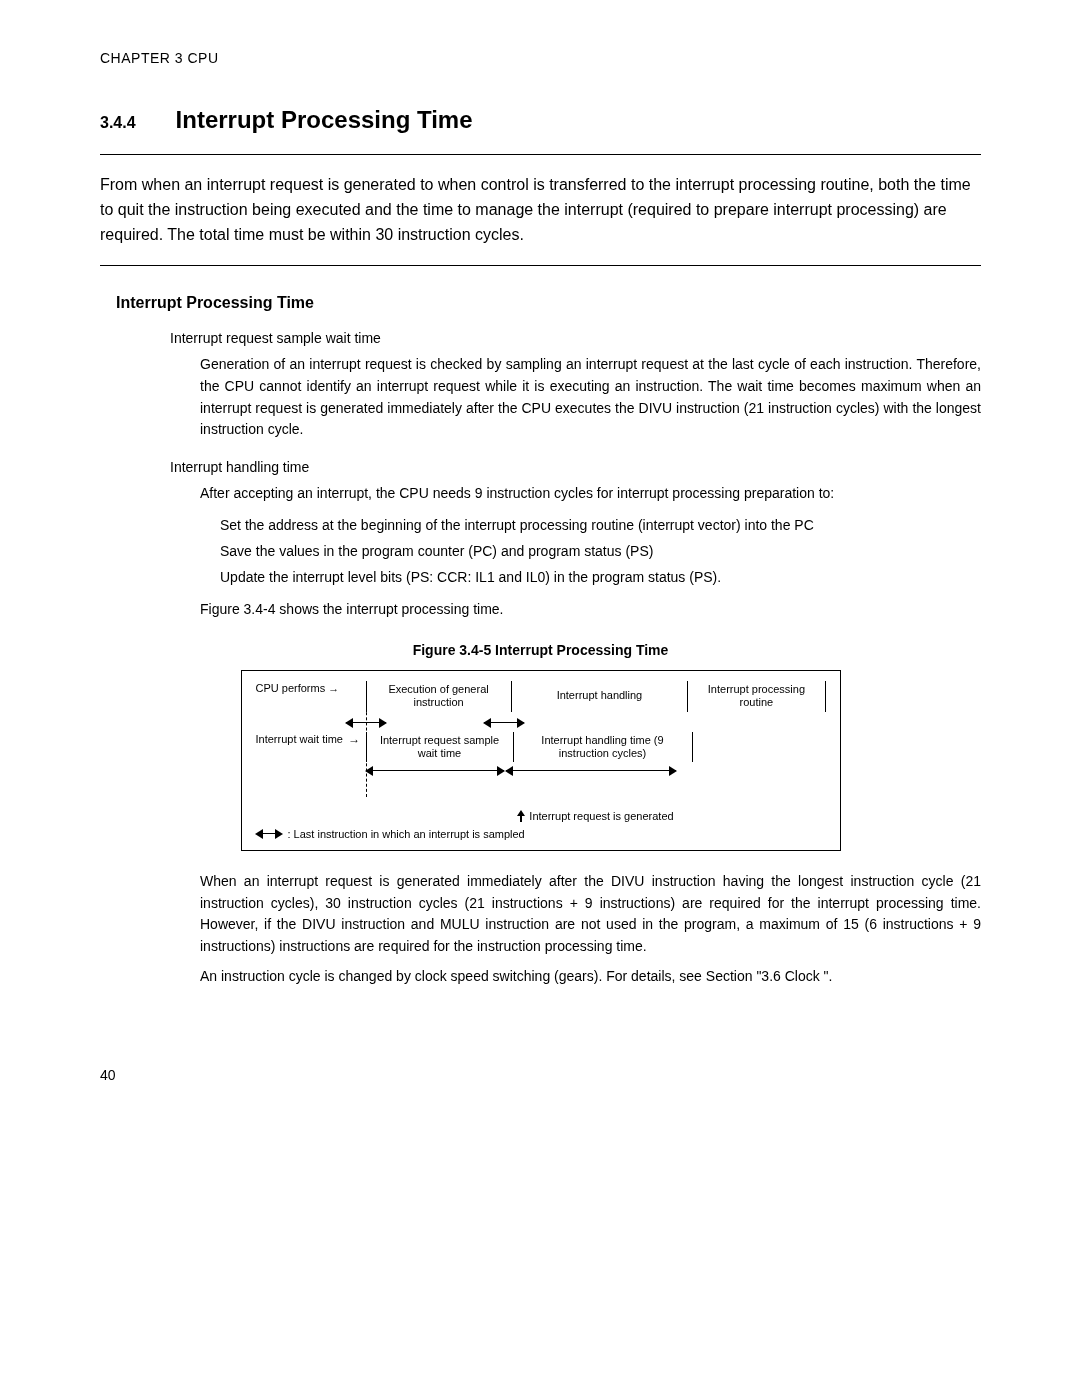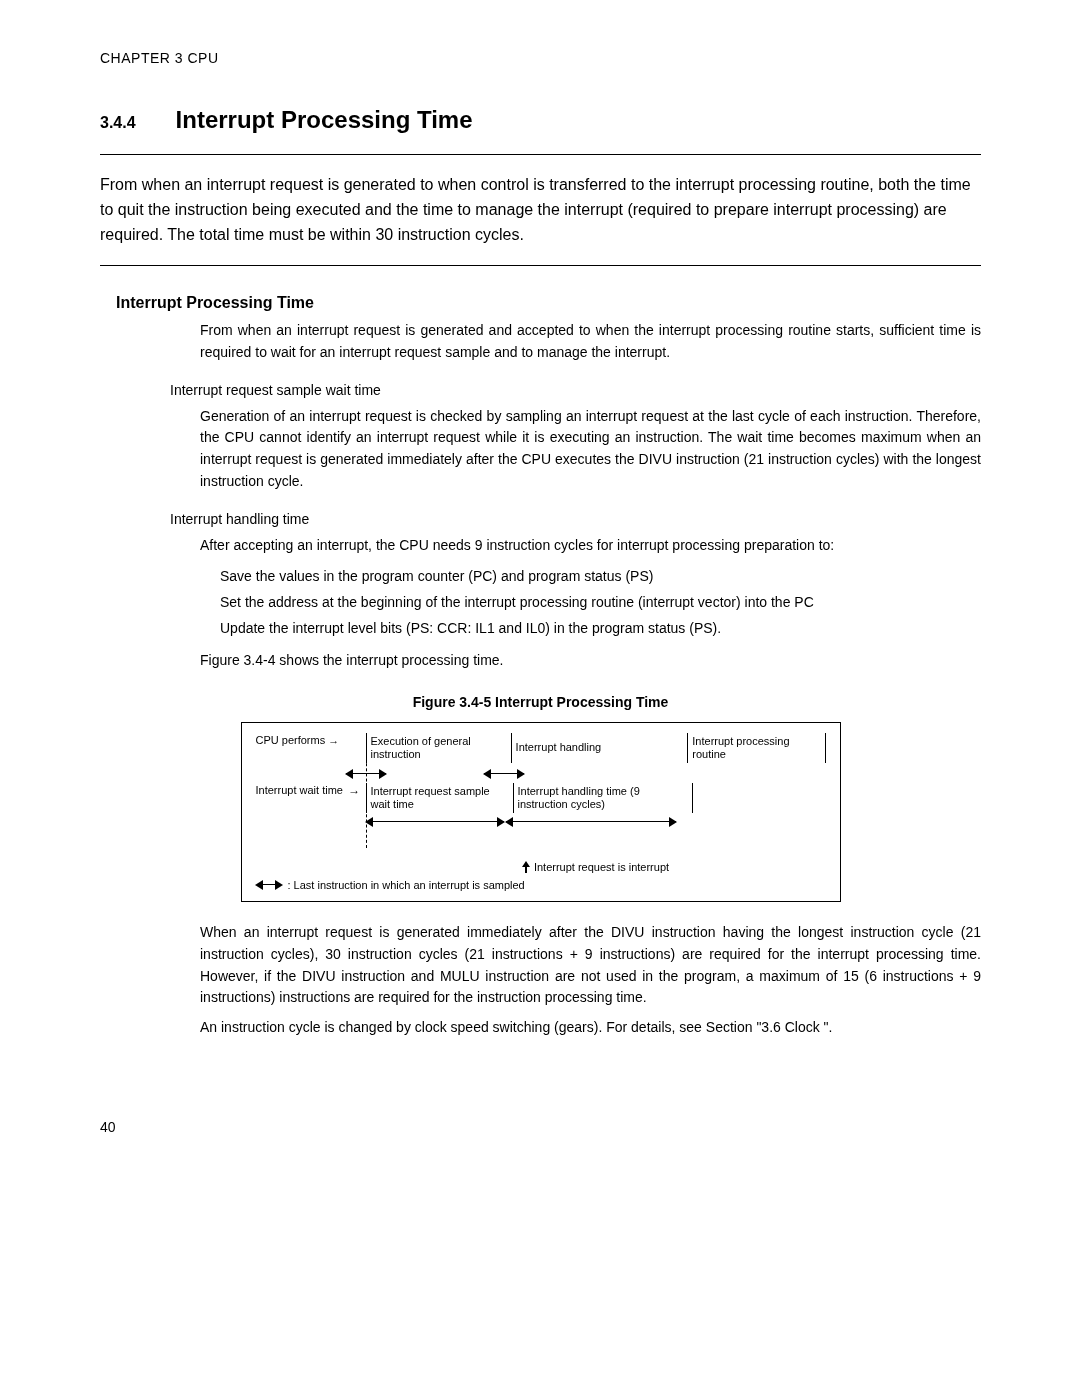--- a/index.html
+++ b/index.html
@@ -98,21 +98,21 @@
     line-height: 1.3;
   }
   .fig-segments {
     flex: 1;
     position: relative;
   }
   .seg-row-top {
     display: flex;
   }
   .seg-cell {
-    text-align: left;
+    text-align: center;
     font-size: 11px;
     line-height: 1.2;
     padding: 2px 4px;
     position: relative;
     border-left: 1px solid #000;
   }
   .seg-cell:last-child {
     border-right: 1px solid #000;
   }
   .dbl-arrow {
@@ -205,31 +205,30 @@
   </div>
 
   <hr class="hr">
 
   <div class="intro-block">From when an interrupt request is generated to when control is transferred to the interrupt processing routine, both the time to quit the instruction being executed and the time to manage the interrupt (required to prepare interrupt processing) are required. The total time must be within 30 instruction cycles.</div>
 
   <hr class="hr">
 
   <div class="sub-heading">Interrupt Processing Time</div>
 
-  <div class="body-indent-1">From when an interrupt request is generated and accepted to when the interrupt processing routine starts, sufficient time is required to wait for an interrupt request sample and to manage the interrupt.</div>
 
   <div class="bullet-heading">Interrupt request sample wait time</div>
   <div class="body-indent-2">Generation of an interrupt request is checked by sampling an interrupt request at the last cycle of each instruction. Therefore, the CPU cannot identify an interrupt request while it is executing an instruction. The wait time becomes maximum when an interrupt request is generated immediately after the CPU executes the DIVU instruction (21 instruction cycles) with the longest instruction cycle.</div>
 
   <div class="bullet-heading">Interrupt handling time</div>
   <div class="body-indent-2">After accepting an interrupt, the CPU needs 9 instruction cycles for interrupt processing preparation to:</div>
 
   <div class="action-list">
+    <div>Set the address at the beginning of the interrupt processing routine (interrupt vector) into the PC</div>
     <div>Save the values in the program counter (PC) and program status (PS)</div>
-    <div>Set the address at the beginning of the interrupt processing routine (interrupt vector) into the PC</div>
     <div>Update the interrupt level bits (PS: CCR: IL1 and IL0) in the program status (PS).</div>
   </div>
 
   <div class="body-indent-2">Figure 3.4-4 shows the interrupt processing time.</div>
 
   <div class="figure-caption">Figure 3.4-5  Interrupt Processing Time</div>
 
   <div class="figure-box">
 
     <div class="fig-row">
@@ -285,21 +284,21 @@
           <div class="vert-dash" style="left:0px; top:-62px; height:95px;"></div>
         </div>
       </div>
     </div>
 
     <div class="gen-label">
       <span class="up-arrow">
         <svg width="8" height="12">
             <path d="M4 0 L8 6 L5 6 L5 12 L3 12 L3 6 L0 6 Z" fill="#000"></path>
           </svg>
-      </span><span>Interrupt request is interrupt</span>
+      </span><span>Interrupt request is generated</span>
     </div>
 
     <div class="legend-row">
       <span class="legend-arrow">
         <span class="line"></span>
         <span class="arrow-head-l" style="top:0;"></span>
         <span class="arrow-head-r" style="top:0;"></span>
       </span>
       <span>: Last instruction in which an interrupt is sampled</span>
     </div>

